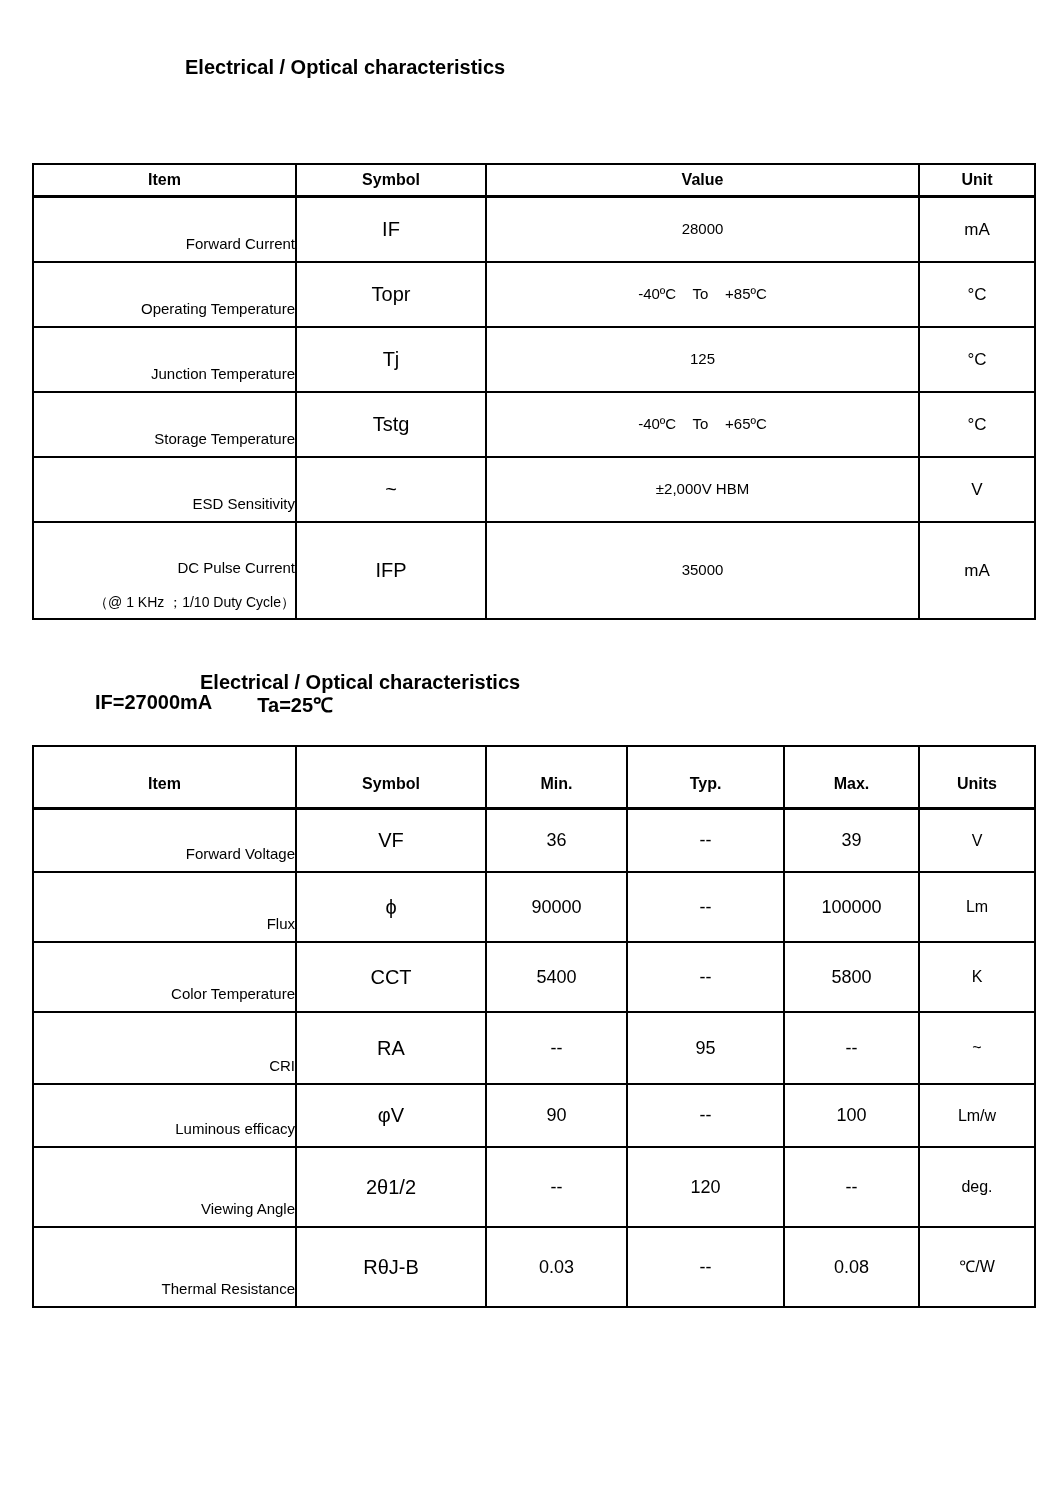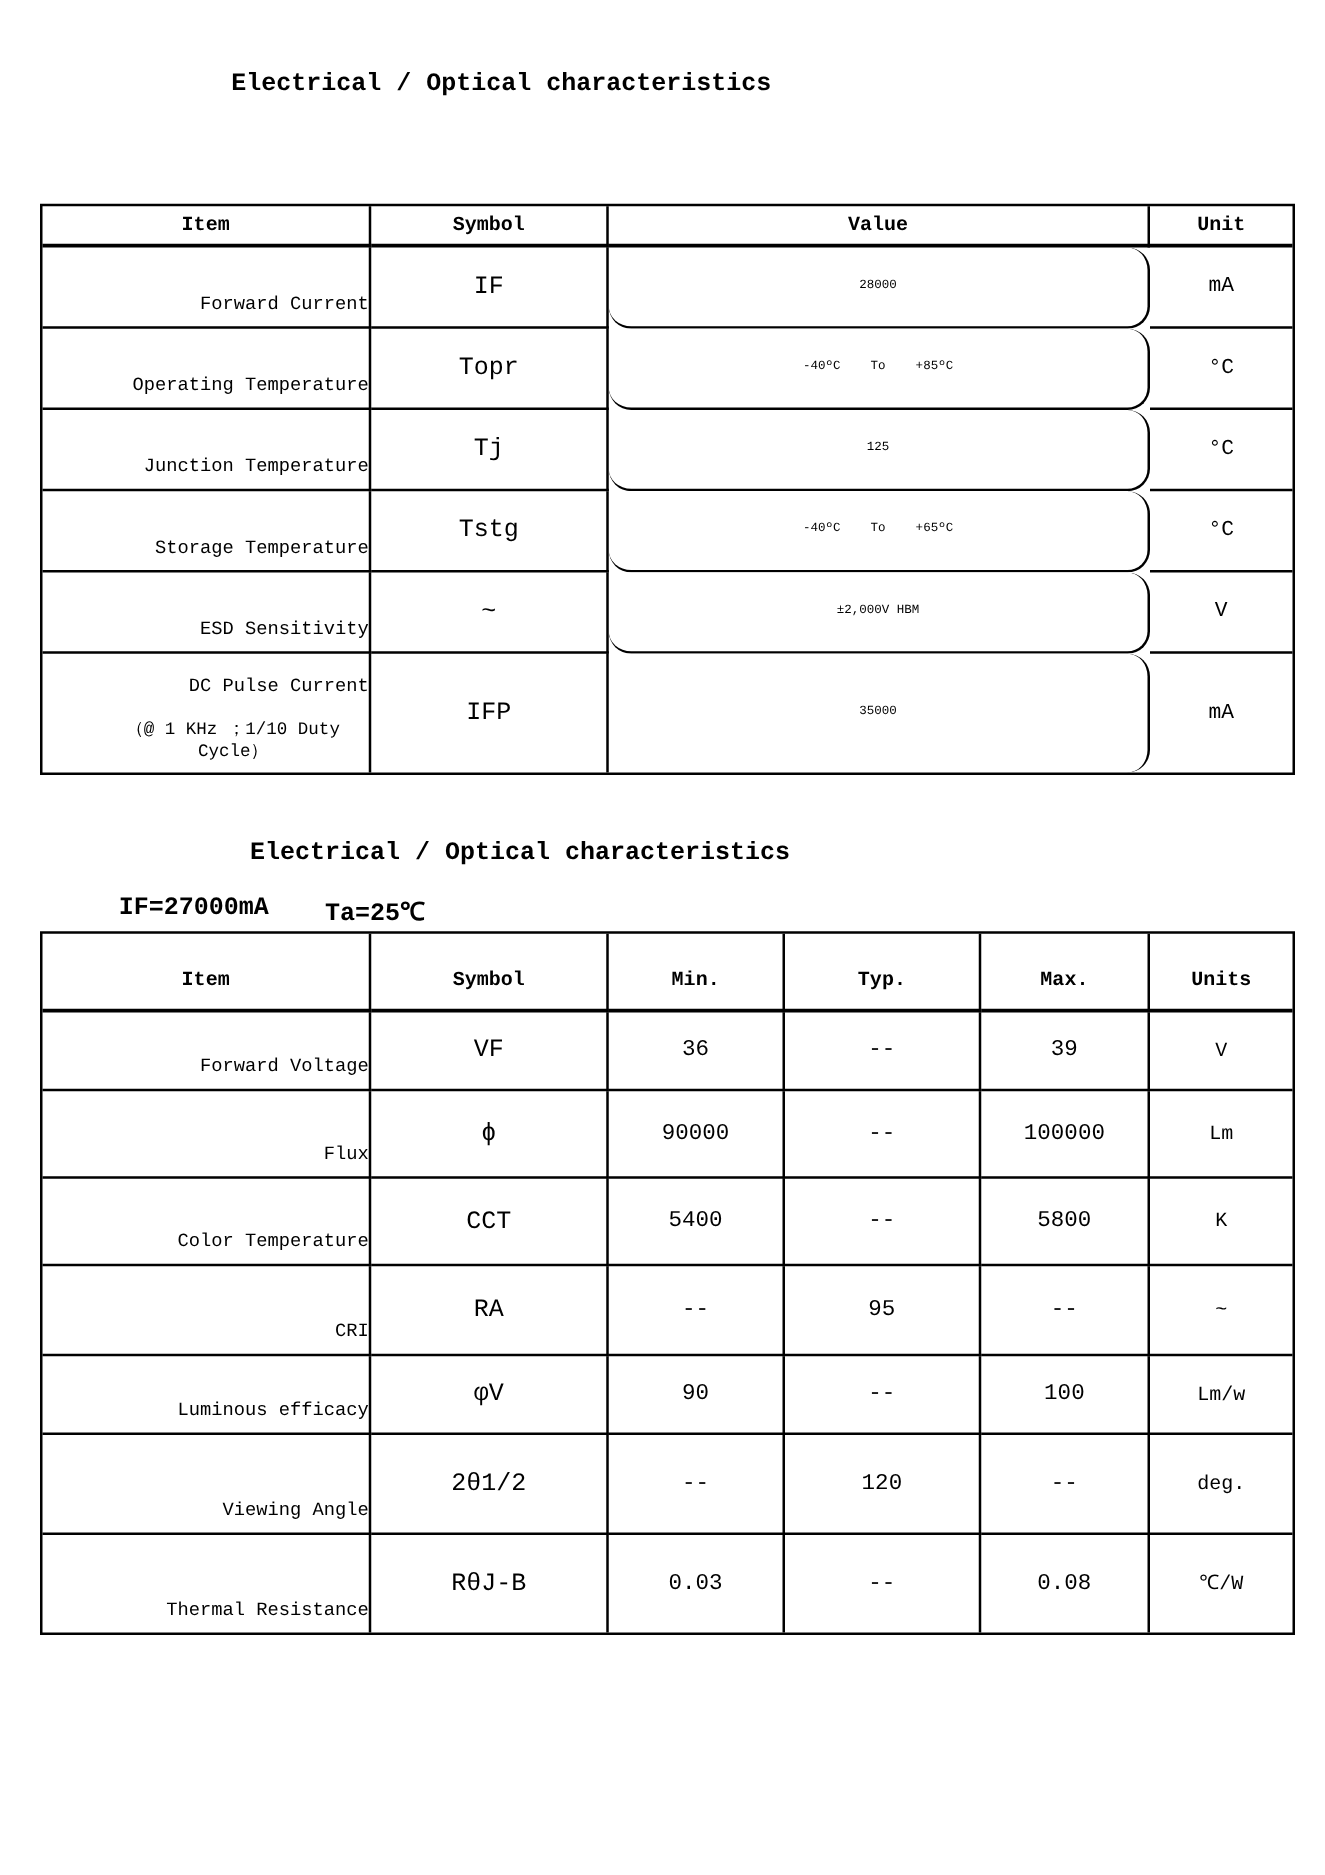--- a/index.html
+++ b/index.html
@@ -1,33 +1,33 @@
 <!DOCTYPE html>
 <html><head>
 <meta charset="utf-8">
 <style>
   * { margin:0; padding:0; box-sizing:border-box; }
   html,body { background:#ffffff; }
   .page {
     position:relative;
     width:1060px; height:1340px;
     background:#ffffff;
-    font-family:Liberation Mono, monospace;
+    font-family:Liberation Sans, sans-serif;
     color:#000000;
     overflow:hidden;
   }
   .title {
     position:absolute;
     font-size:20px; font-weight:bold;
     white-space:pre;
   }
   .title1 { left:185px; top:56px; }
   .title2 { left:200px; top:671px; }
   .cond-line {
-    position:absolute; left:95px; top:715px;
+    position:absolute; left:95px; top:691px;
     display:inline-flex; gap:45px;
     font-size:20px; font-weight:bold;
     white-space:pre;
   }
   .tbl {
     position:absolute; left:32px;
     border:2px solid #000;
     display:grid;
     background:#fff;
   }
@@ -53,21 +53,21 @@
   .cell.last-row { border-bottom:none; }
   .cell.hdr-bottom { border-bottom:3px solid #000; }
   .hdr { font-weight:bold; font-size:16px; }
   .tbl2 .hdr { align-items:flex-end; padding-bottom:13px; }
   .item-cell {
     align-items:flex-end; padding-bottom:7px;
     font-size:15px;
     flex-direction:column; justify-content:flex-end;padding-left:44px;
   }
   .t1-sym { font-size:20px; }
-  .t1-val { font-size:10px;border-radius:18px; }
+  .t1-val { font-size:15px; }
   .t1-unit { font-size:17px; }
   .t2-sym { font-size:20px; }
   .t2-val { font-size:18px; }
   .t2-unit { font-size:16px; }
   .item-note { font-size:14px; margin-top:16px; }
 </style>
 </head>
 <body>
 
 <div class="page">

